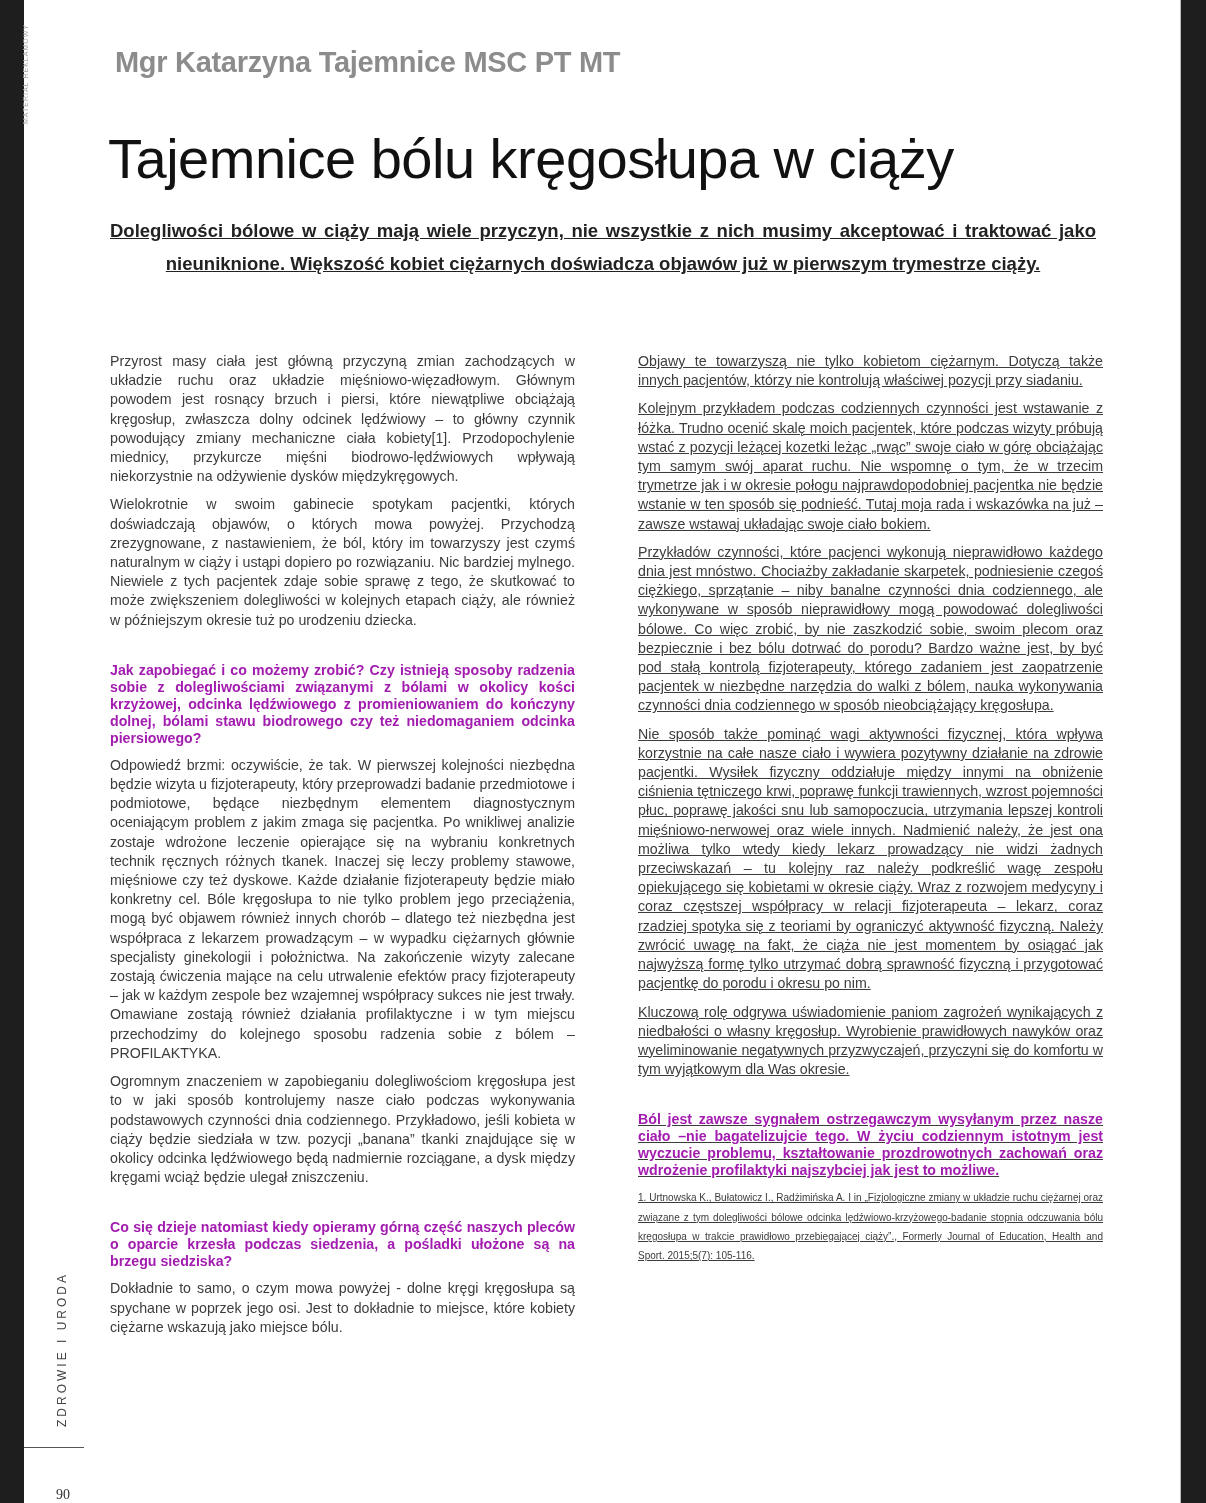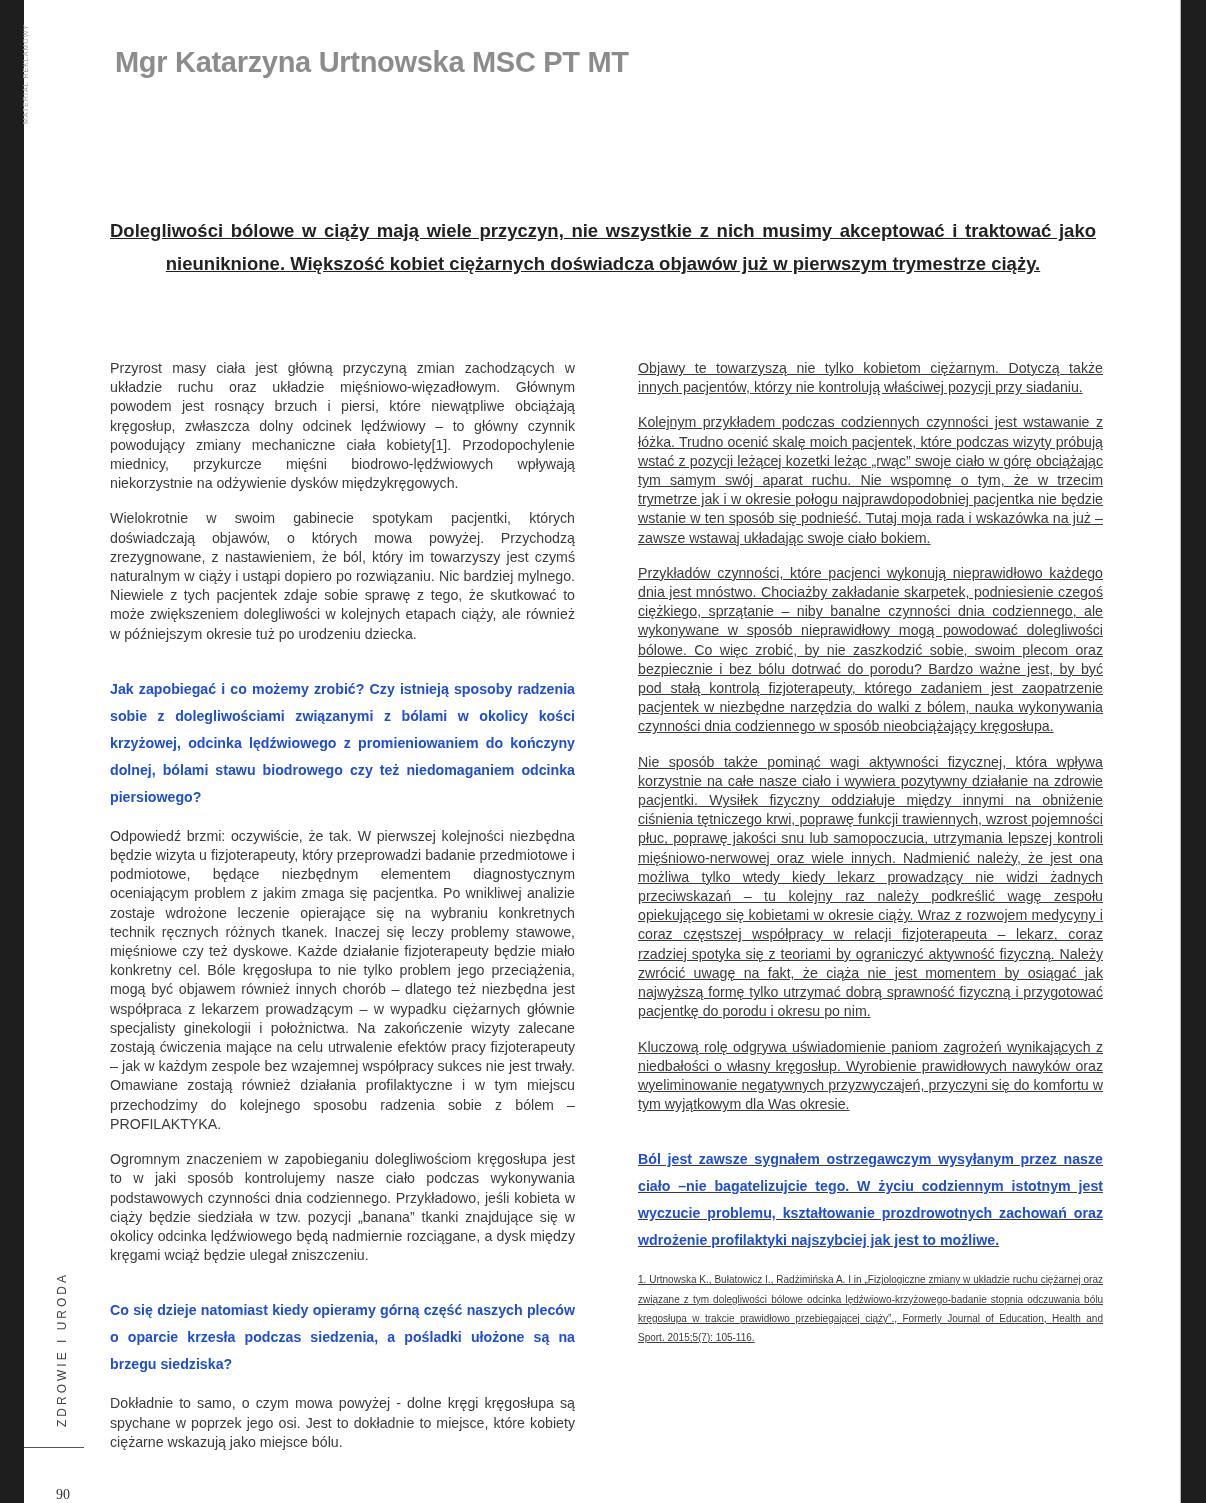--- a/index.html
+++ b/index.html
@@ -42,42 +42,43 @@
     white-space:nowrap;
   }
   .lead {
     position:absolute; left:86px; top:214px; width:986px;
     font-size:18.5px; font-weight:bold; color:#222; line-height:33px;
     text-align:justify; text-align-last:center;text-decoration:underline;
   }
   .col { position:absolute; top:343px; width:465px; font-size:14.2px; line-height:19.2px; color:#3c3c3c; }
   .col-left { left:86px; }
   .col-right { left:614px;text-decoration:underline; }
-  .col p { margin:16px 0 8px 0; text-align:justify; }
-  .col h3 { margin:0 0 4px 0; font-size:14.2px; line-height:27px; font-weight:bold; color:#1d4ed8; text-align:justify; }
+  .col p { margin:9px 0 8px 0; text-align:justify; }
+  .col h3 { margin:0 0 4px 0; font-size:14.2px; line-height:17px; font-weight:bold; color:#a21caf; text-align:justify; }
   .gap-lg { height:24px; }
   .col p.ref { font-size:10px; }
 </style>
 </head>
 <body>
 
 <div class="frame-left"></div>
 <div class="frame-right"></div>
 
 <div class="page">
 
   <div class="side-label-top-wrap">
     <div class="side-label-top" style="left:0;top:0;">MATERIAŁ REKLAMOWY</div>
   </div>
 
   <div class="side-label-bottom">ZDROWIE I URODA</div>
   <div class="side-rule"></div>
   <div class="page-number">90</div>
 
-  <div class="author">Mgr Katarzyna Urtnowska  MSC PT MT</div>
+  <div class="author">Mgr Katarzyna Tajemnice  MSC PT MT</div>
+  <h1 class="title" style="margin:0;">Tajemnice bólu kręgosłupa w ciąży</h1>
   <div class="lead">Dolegliwości bólowe w ciąży mają wiele przyczyn, nie wszystkie z nich musimy akceptować i traktować jako nieuniknione. Większość kobiet ciężarnych doświadcza objawów już w pierwszym trymestrze ciąży.</div>
 
   <div class="col col-left">
     <p>Przyrost masy ciała jest główną przyczyną zmian zachodzących w układzie ruchu oraz układzie mięśniowo-więzadłowym. Głównym powodem jest rosnący brzuch i piersi, które niewątpliwe obciążają kręgosłup, zwłaszcza dolny odcinek lędźwiowy – to główny czynnik powodujący zmiany mechaniczne ciała kobiety[1]. Przodopochylenie miednicy, przykurcze mięśni biodrowo-lędźwiowych wpływają niekorzystnie na odżywienie dysków międzykręgowych.</p>
     <p>Wielokrotnie w swoim gabinecie spotykam pacjentki, których doświadczają objawów, o których mowa powyżej. Przychodzą zrezygnowane, z nastawieniem, że ból,  który im towarzyszy jest czymś naturalnym w ciąży i ustąpi dopiero po rozwiązaniu. Nic bardziej mylnego. Niewiele z tych pacjentek zdaje sobie sprawę z tego, że skutkować to może zwiększeniem dolegliwości w kolejnych etapach ciąży, ale również w późniejszym okresie tuż po urodzeniu dziecka.</p>
     <div class="gap-lg"></div>
     <h3>Jak zapobiegać i co możemy zrobić? Czy istnieją sposoby radzenia sobie z dolegliwościami związanymi z bólami w okolicy kości krzyżowej, odcinka lędźwiowego z promieniowaniem do kończyny dolnej, bólami stawu biodrowego czy też niedomaganiem odcinka piersiowego?</h3>
     <p>Odpowiedź brzmi: oczywiście, że tak. W pierwszej kolejności niezbędna będzie wizyta u fizjoterapeuty, który przeprowadzi badanie przedmiotowe i podmiotowe, będące niezbędnym elementem diagnostycznym oceniającym problem z jakim zmaga się pacjentka. Po wnikliwej analizie zostaje wdrożone leczenie opierające się na wybraniu konkretnych technik ręcznych różnych tkanek. Inaczej się leczy problemy stawowe, mięśniowe czy też dyskowe. Każde działanie fizjoterapeuty będzie miało konkretny cel. Bóle kręgosłupa to nie tylko problem jego przeciążenia, mogą być objawem również innych chorób – dlatego też niezbędna jest współpraca z lekarzem prowadzącym – w wypadku ciężarnych głównie specjalisty ginekologii i położnictwa. Na zakończenie wizyty zalecane zostają ćwiczenia mające na celu utrwalenie efektów pracy fizjoterapeuty – jak w każdym zespole bez wzajemnej współpracy sukces nie jest trwały. Omawiane zostają również działania profilaktyczne i w tym miejscu przechodzimy do kolejnego sposobu radzenia sobie z bólem – PROFILAKTYKA.</p>
     <p>Ogromnym znaczeniem w zapobieganiu dolegliwościom kręgosłupa jest to w jaki sposób kontrolujemy nasze ciało podczas wykonywania podstawowych czynności dnia codziennego. Przykładowo, jeśli kobieta w ciąży będzie siedziała w tzw. pozycji „banana” tkanki znajdujące się w okolicy odcinka lędźwiowego będą nadmiernie rozciągane, a dysk między kręgami wciąż będzie ulegał zniszczeniu.</p>
     <div class="gap-lg"></div>

